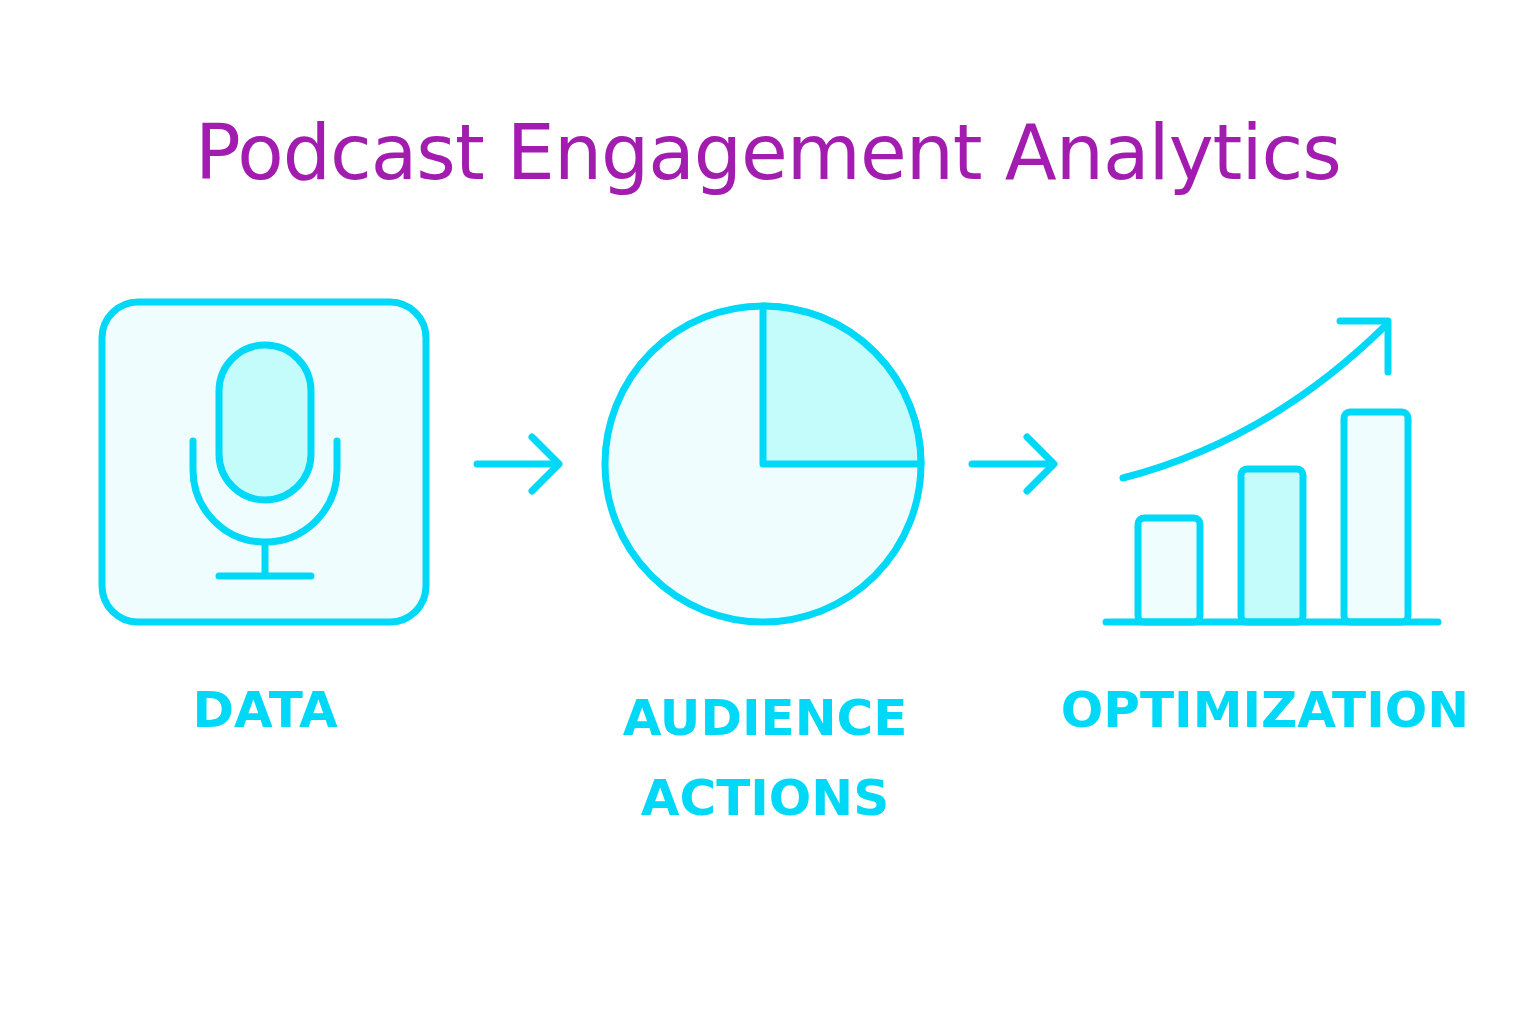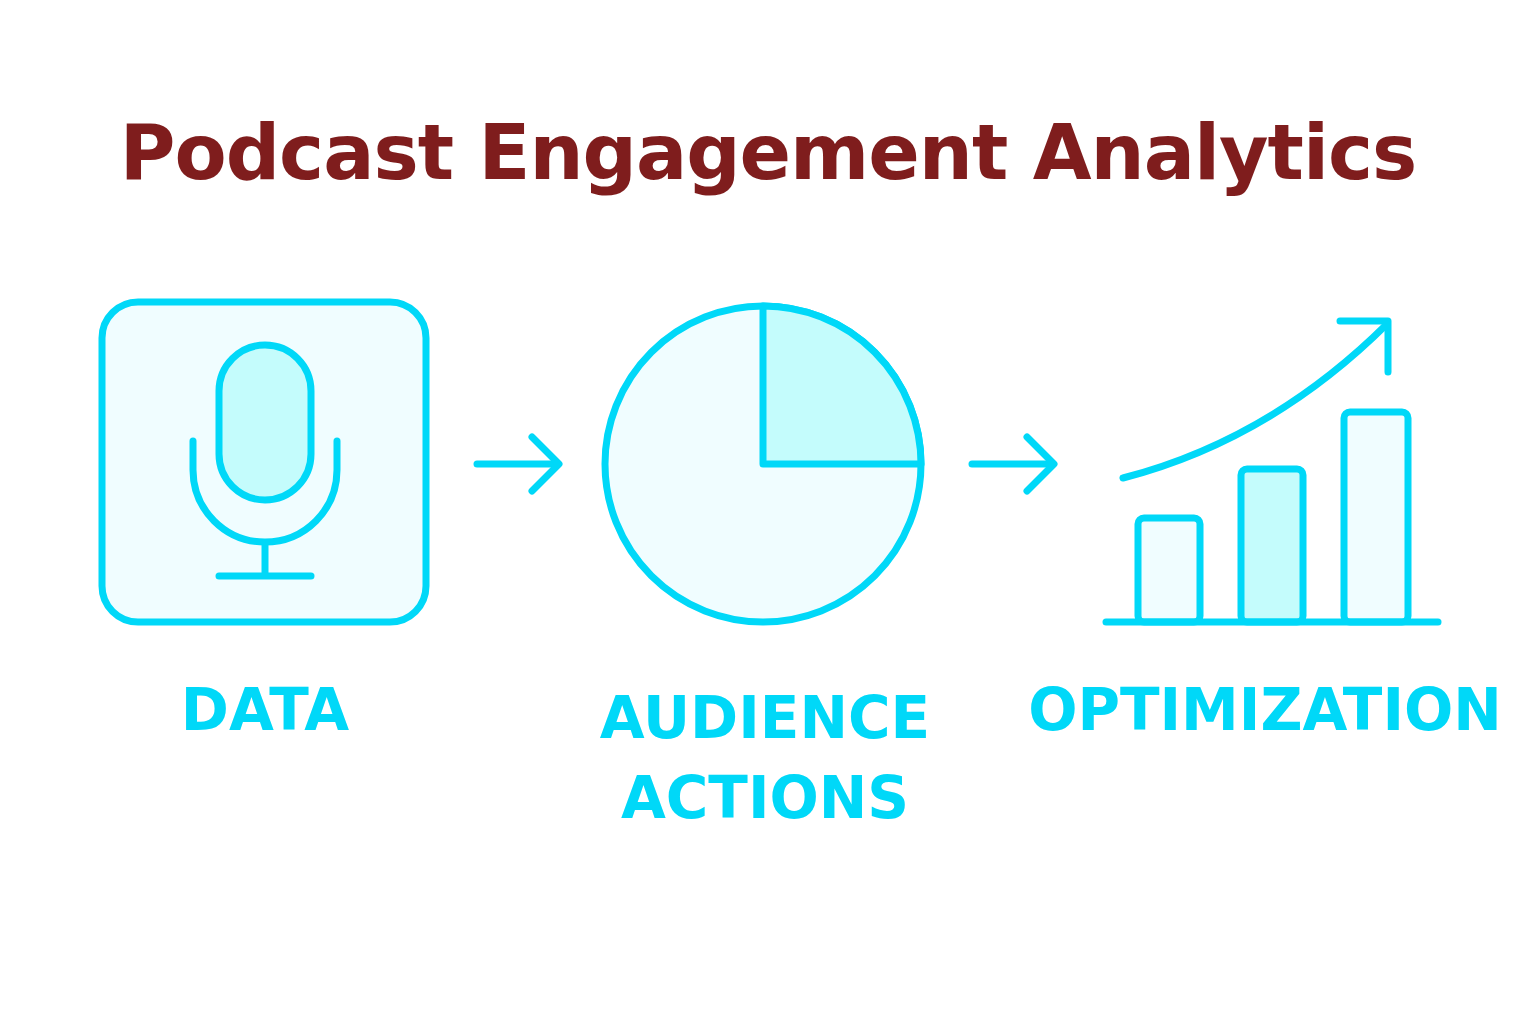--- a/index.html
+++ b/index.html
@@ -1,19 +1,19 @@
 <!DOCTYPE html>
 <html><head>
 <meta charset="utf-8">
 <style>
   html, body { margin:0; padding:0; background:#ffffff; }
   body { width:1536px; height:1024px; position:relative; overflow:hidden; font-family:"DejaVu Sans", sans-serif; }
-  .title { position:absolute; left:0; width:1536px; top:108px; text-align:center; font-size:76px; font-weight:bold; color:#7f1d1d; letter-spacing:-1px; }
+  .title { position:absolute; left:0; width:1536px; top:108px; text-align:center; font-size:76px; font-weight:normal; color:#a21caf; letter-spacing:-1px; }
   svg.art { position:absolute; left:0; top:0; }
-  .label { position:absolute; text-align:center; font-size:58px; font-weight:bold; color:#00d8f8; line-height:80px; width:500px; }
+  .label { position:absolute; text-align:center; font-size:50px; font-weight:bold; color:#00d8f8; line-height:80px; width:500px; }
 </style>
 </head>
 <body>
 
 <div class="title">Podcast Engagement Analytics</div>
 
 <svg class="art" width="1536" height="1024" viewBox="0 0 1536 1024">
 
   <g>
     <rect x="102" y="302" width="324" height="320" rx="36" fill="#f0fdff" stroke="#00d8f8" stroke-width="7"></rect>

